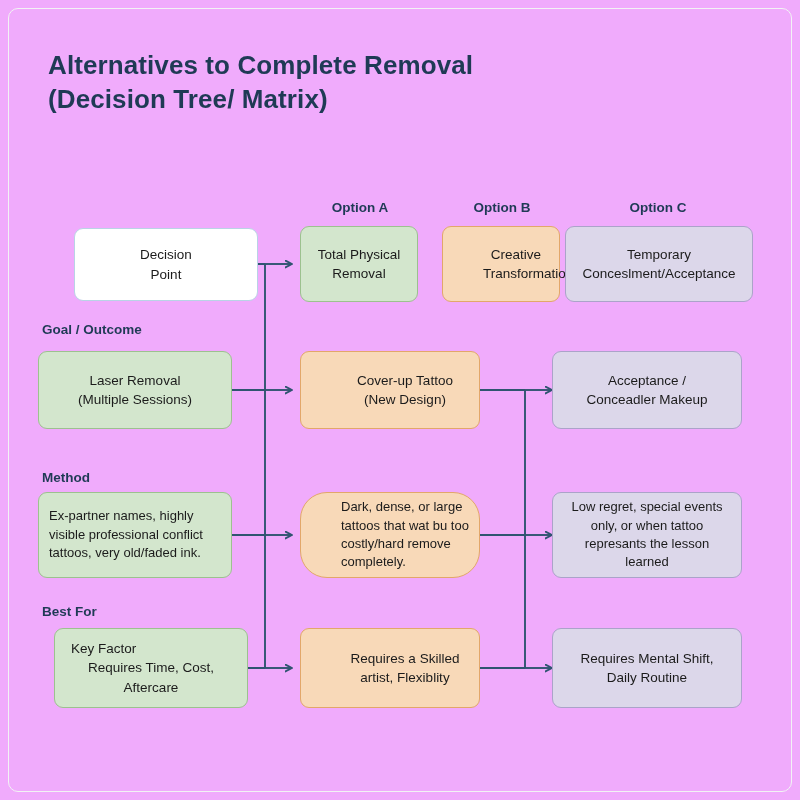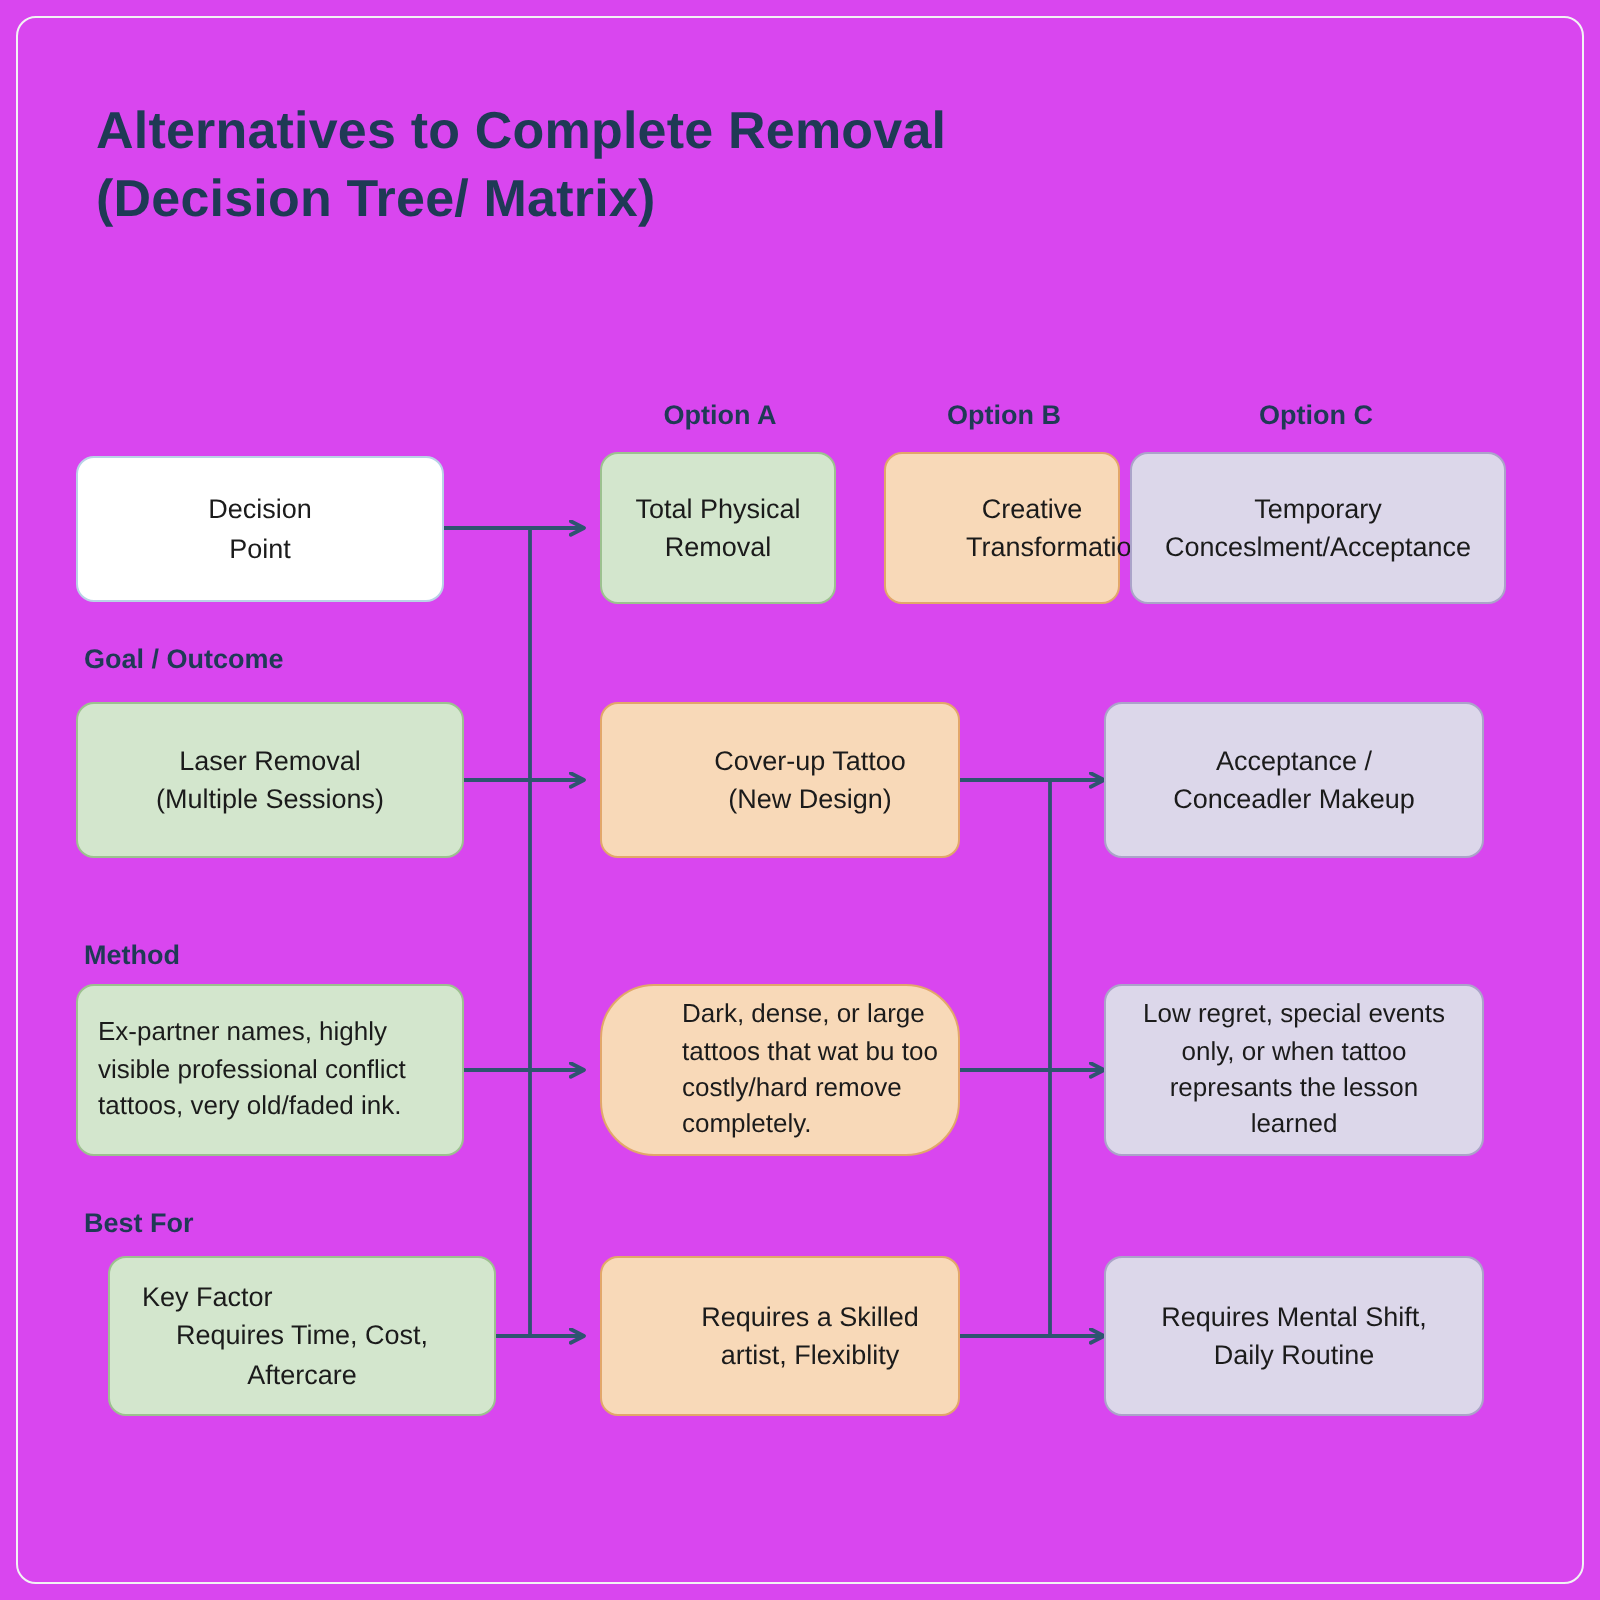--- a/index.html
+++ b/index.html
@@ -5,21 +5,21 @@
 <style>
   html, body {
     margin: 0;
     padding: 0;
     background: #ffffff;
   }
   #canvas {
     position: relative;
     width: 800px;
     height: 800px;
-    background: #d946ef;
+    background: #f0abfc;
     font-family: "Liberation Sans", sans-serif;
     overflow: hidden;
   }
   
   #frame {
     position: absolute;
     left: 8px;
     top: 8px;
     width: 784px;
     height: 784px;
@@ -72,21 +72,21 @@
     text-align: center;
     font-size: 13.5px;
     line-height: 1.42;
     color: #1b1b1b;
     padding: 6px 10px;
   }
   .node .inner { width: 100%; }
   .node.left-align { text-align: left; }
   .node.left-align .inner { text-align: left; }
 
-  .n-white  { background: #ffffff; border: 1.3px solid #b9d3e6; }
+  .n-white  { background: #ffffff; border: 1.3px solid #b9d3e6; margin-left: 36px; }
   .n-green  { background: #d3e6cd; border: 1.3px solid #9cc18f; }
   .n-orange { background: #f8d9b8; border: 1.3px solid #e2a76a; padding-left: 40px; }
   .n-purple { background: #dcd7ea; border: 1.3px solid #aba3c9; }
 
   .node .t1 { display: block; }
   .node .t2 { display: block; }
 
   
   svg#wires {
     position: absolute;

